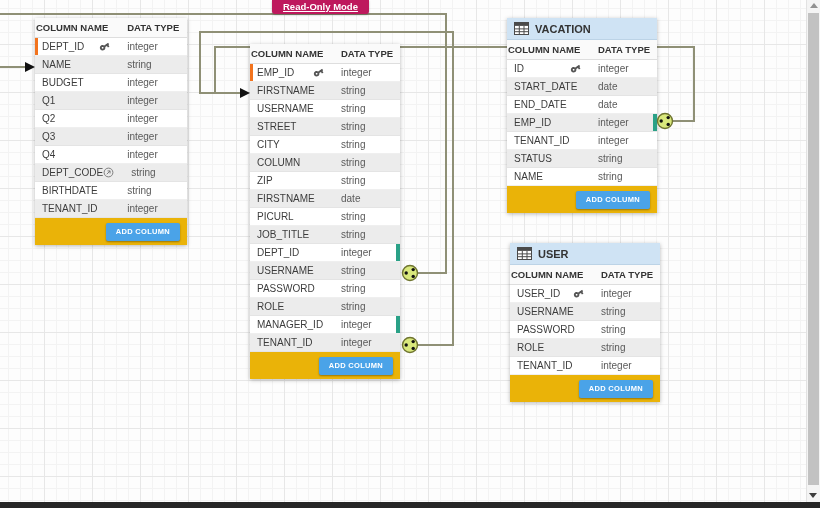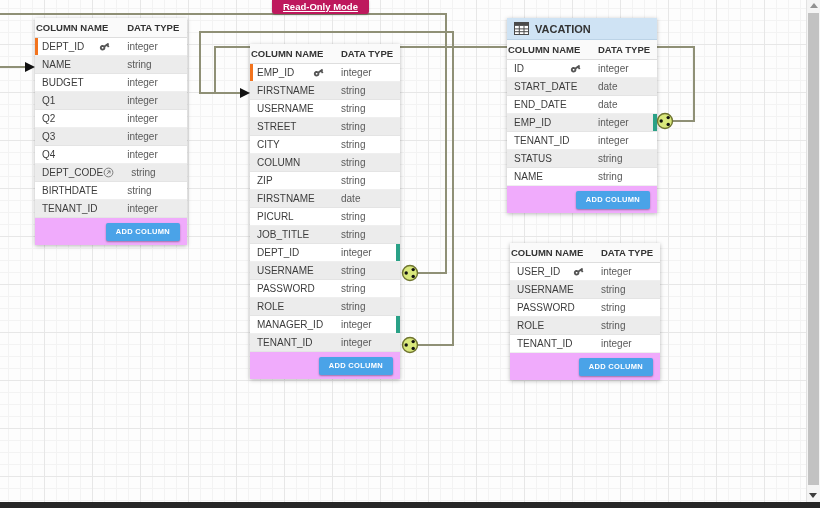--- a/index.html
+++ b/index.html
@@ -35,21 +35,21 @@
   .c-name{flex:0 0 58%;padding-left:1px;box-sizing:border-box;}
   .c-type{flex:1;padding-left:4px;}
   .t-row{height:18px;display:flex;align-items:center;position:relative;color:#3c3c3c;font-size:10px;
     border-bottom:1px solid #efefef;box-sizing:border-box;background:#fff;}
   .t-row.stripe{background:#ececec;border-bottom-color:#e4e4e4;}
   .r-name{flex:0 0 58%;display:flex;align-items:center;justify-content:space-between;
     padding-left:7px;padding-right:13px;box-sizing:border-box;}
   .r-type{flex:1;padding-left:4px;color:#5a5a5a;}
   .t-row.left-mark::before{content:"";position:absolute;left:0;top:0;bottom:0;width:3px;background:var(--orange);}
   .t-row.fk::after{content:"";position:absolute;right:0;top:0;bottom:0;width:4px;background:var(--teal);}
-  .t-footer{height:27px;background:#f0abfc;display:flex;align-items:center;justify-content:flex-end;padding-right:7px;box-sizing:border-box;}
+  .t-footer{height:27px;background:#eab308;display:flex;align-items:center;justify-content:flex-end;padding-right:7px;box-sizing:border-box;}
   .add-col{background:#4aa3e8;color:#fff;font-size:7.5px;font-weight:bold;border:none;border-radius:2px;
     height:18px;padding:0 10px;box-shadow:0 1px 2px rgba(0,0,0,.35);font-family:"Liberation Sans",sans-serif;
     letter-spacing:.3px;cursor:pointer;}
   .icon-wrap{display:inline-flex;align-items:center;}
   
   #vscroll{position:absolute;top:0;right:0;width:13px;height:502px;background:#f4f4f4;border-left:1px solid #e2e2e2;z-index:5;}
   #vthumb{position:absolute;top:13px;left:1px;width:11px;height:472px;background:#c2c2c2;}
   .tri-up{width:0;height:0;border-left:4px solid transparent;border-right:4px solid transparent;border-bottom:5px solid #919191;margin:3px auto 0;}
   .tri-down{width:0;height:0;border-left:4px solid transparent;border-right:4px solid transparent;border-top:5px solid #3c3c3c;position:absolute;bottom:4px;left:2px;}
   #hscroll{position:absolute;left:0;right:0;bottom:0;height:6px;background:#262626;z-index:6;}
@@ -395,20 +395,33 @@
     </span>
     <span class="r-type">string</span>
   </div>
 </div>
     <div class="t-footer">
       <button class="add-col">ADD COLUMN</button>
     </div>
   </div>
 
   <div class="table-card" style="left: 510px; top: 243px; width: 150px;">
+    <div class="t-header">
+      <span class="icon-wrap">
+        <svg width="15" height="13" viewBox="0 0 15 13">
+          <rect x="0.5" y="0.5" width="14" height="12" fill="#fff" stroke="#4a4a4a"></rect>
+          <rect x="0.5" y="0.5" width="14" height="3.4" fill="#4a4a4a"></rect>
+          <line x1="5.3" y1="4" x2="5.3" y2="12.5" stroke="#4a4a4a"></line>
+          <line x1="10" y1="4" x2="10" y2="12.5" stroke="#4a4a4a"></line>
+          <line x1="0.5" y1="6.9" x2="14.5" y2="6.9" stroke="#4a4a4a"></line>
+          <line x1="0.5" y1="9.7" x2="14.5" y2="9.7" stroke="#4a4a4a"></line>
+        </svg>
+      </span>
+      <span class="t-title">USER</span>
+    </div>
     <div class="t-colhdr">
       <span class="c-name">COLUMN NAME</span>
       <span class="c-type">DATA TYPE</span>
     </div>
     <div class="t-rows">
   <div class="t-row">
     <span class="r-name">
       <span class="r-label">USER_ID</span>
       <span class="icon-wrap key-ic">
         <svg width="11" height="11" viewBox="0 0 24 24" style="transform:rotate(-35deg)">

